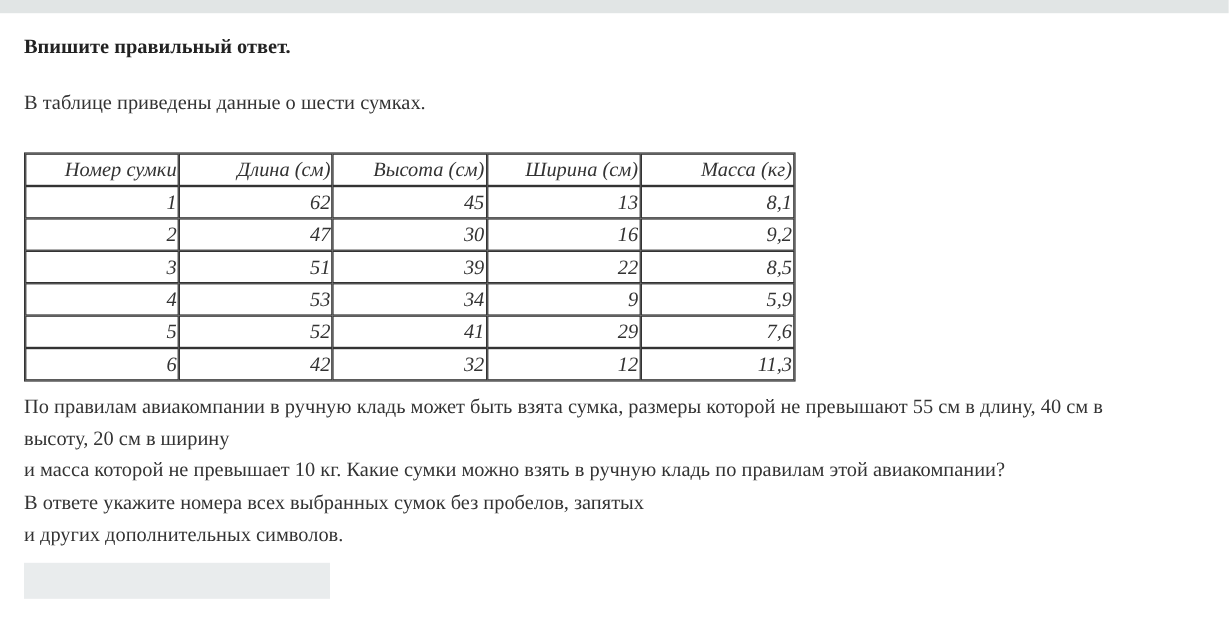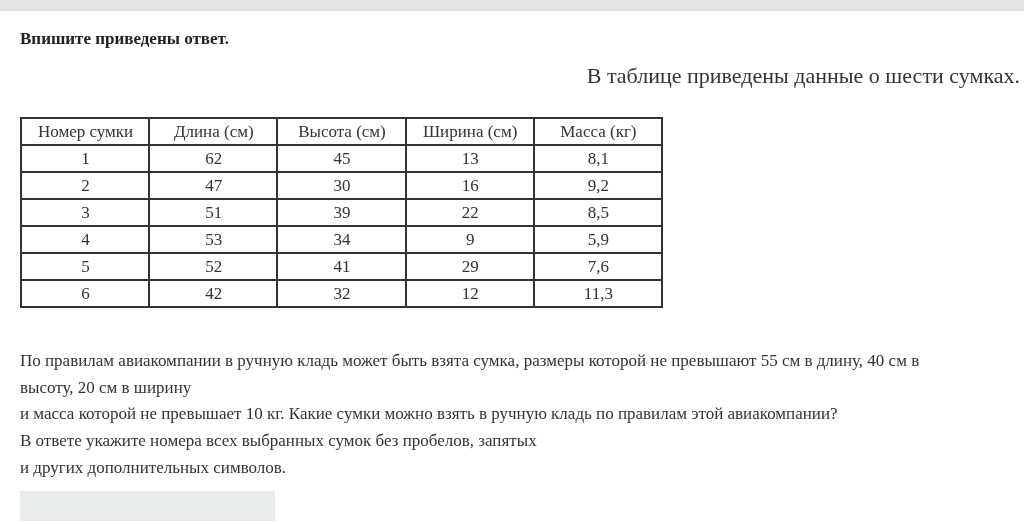--- a/index.html
+++ b/index.html
@@ -19,46 +19,46 @@
     padding-right: 4px;
   }
   .prompt-title {
     margin-top: 18px;
     font-size: 17px;
     font-weight: bold;
     color: #222222;
     line-height: 20px;
   }
   .intro {
-    margin-top: 17px;
-    font-size: 22px;
+    margin-top: 27px;
+    font-size: 17px;
     line-height: 20px;
-    text-align: right;
   }
   table.bags {
     margin-top: 31px;
     border-collapse: separate;
     border-spacing: 0;
     border: 1px solid #333333;
     width: 643px;
     table-layout: fixed;
   }
   table.bags th, table.bags td {
     border: 1px solid #333333;
     font-size: 17px;
     font-weight: normal;
-    text-align: center;
+    text-align: right;
     vertical-align: middle;
     line-height: 21px;
     padding: 2px 1px 2px 2px;
     white-space: nowrap;
     overflow: hidden;
+    font-style: italic;
   }
   .question {
-    margin-top: 40px;
+    margin-top: 8px;
     font-size: 17px;
     line-height: 26.7px;
     white-space: nowrap;
   }
   .answer-box {
     display: block;
     margin-top: 9px;
     width: 255px; height: 30px;
     background: #e9eced;
     border: none;
@@ -69,21 +69,21 @@
     padding: 0 6px;
   }
 </style>
 </head>
 <body>
 
 <div class="topbar"></div>
 
 <div class="content">
 
-  <div class="prompt-title">Впишите приведены ответ.</div>
+  <div class="prompt-title">Впишите правильный ответ.</div>
 
   <div class="intro">В таблице приведены данные о шести сумках.</div>
 
   <table class="bags">
     <thead>
       <tr>
           <th>Номер сумки</th>
           <th>Длина (см)</th>
           <th>Высота (см)</th>
           <th>Ширина (см)</th>

